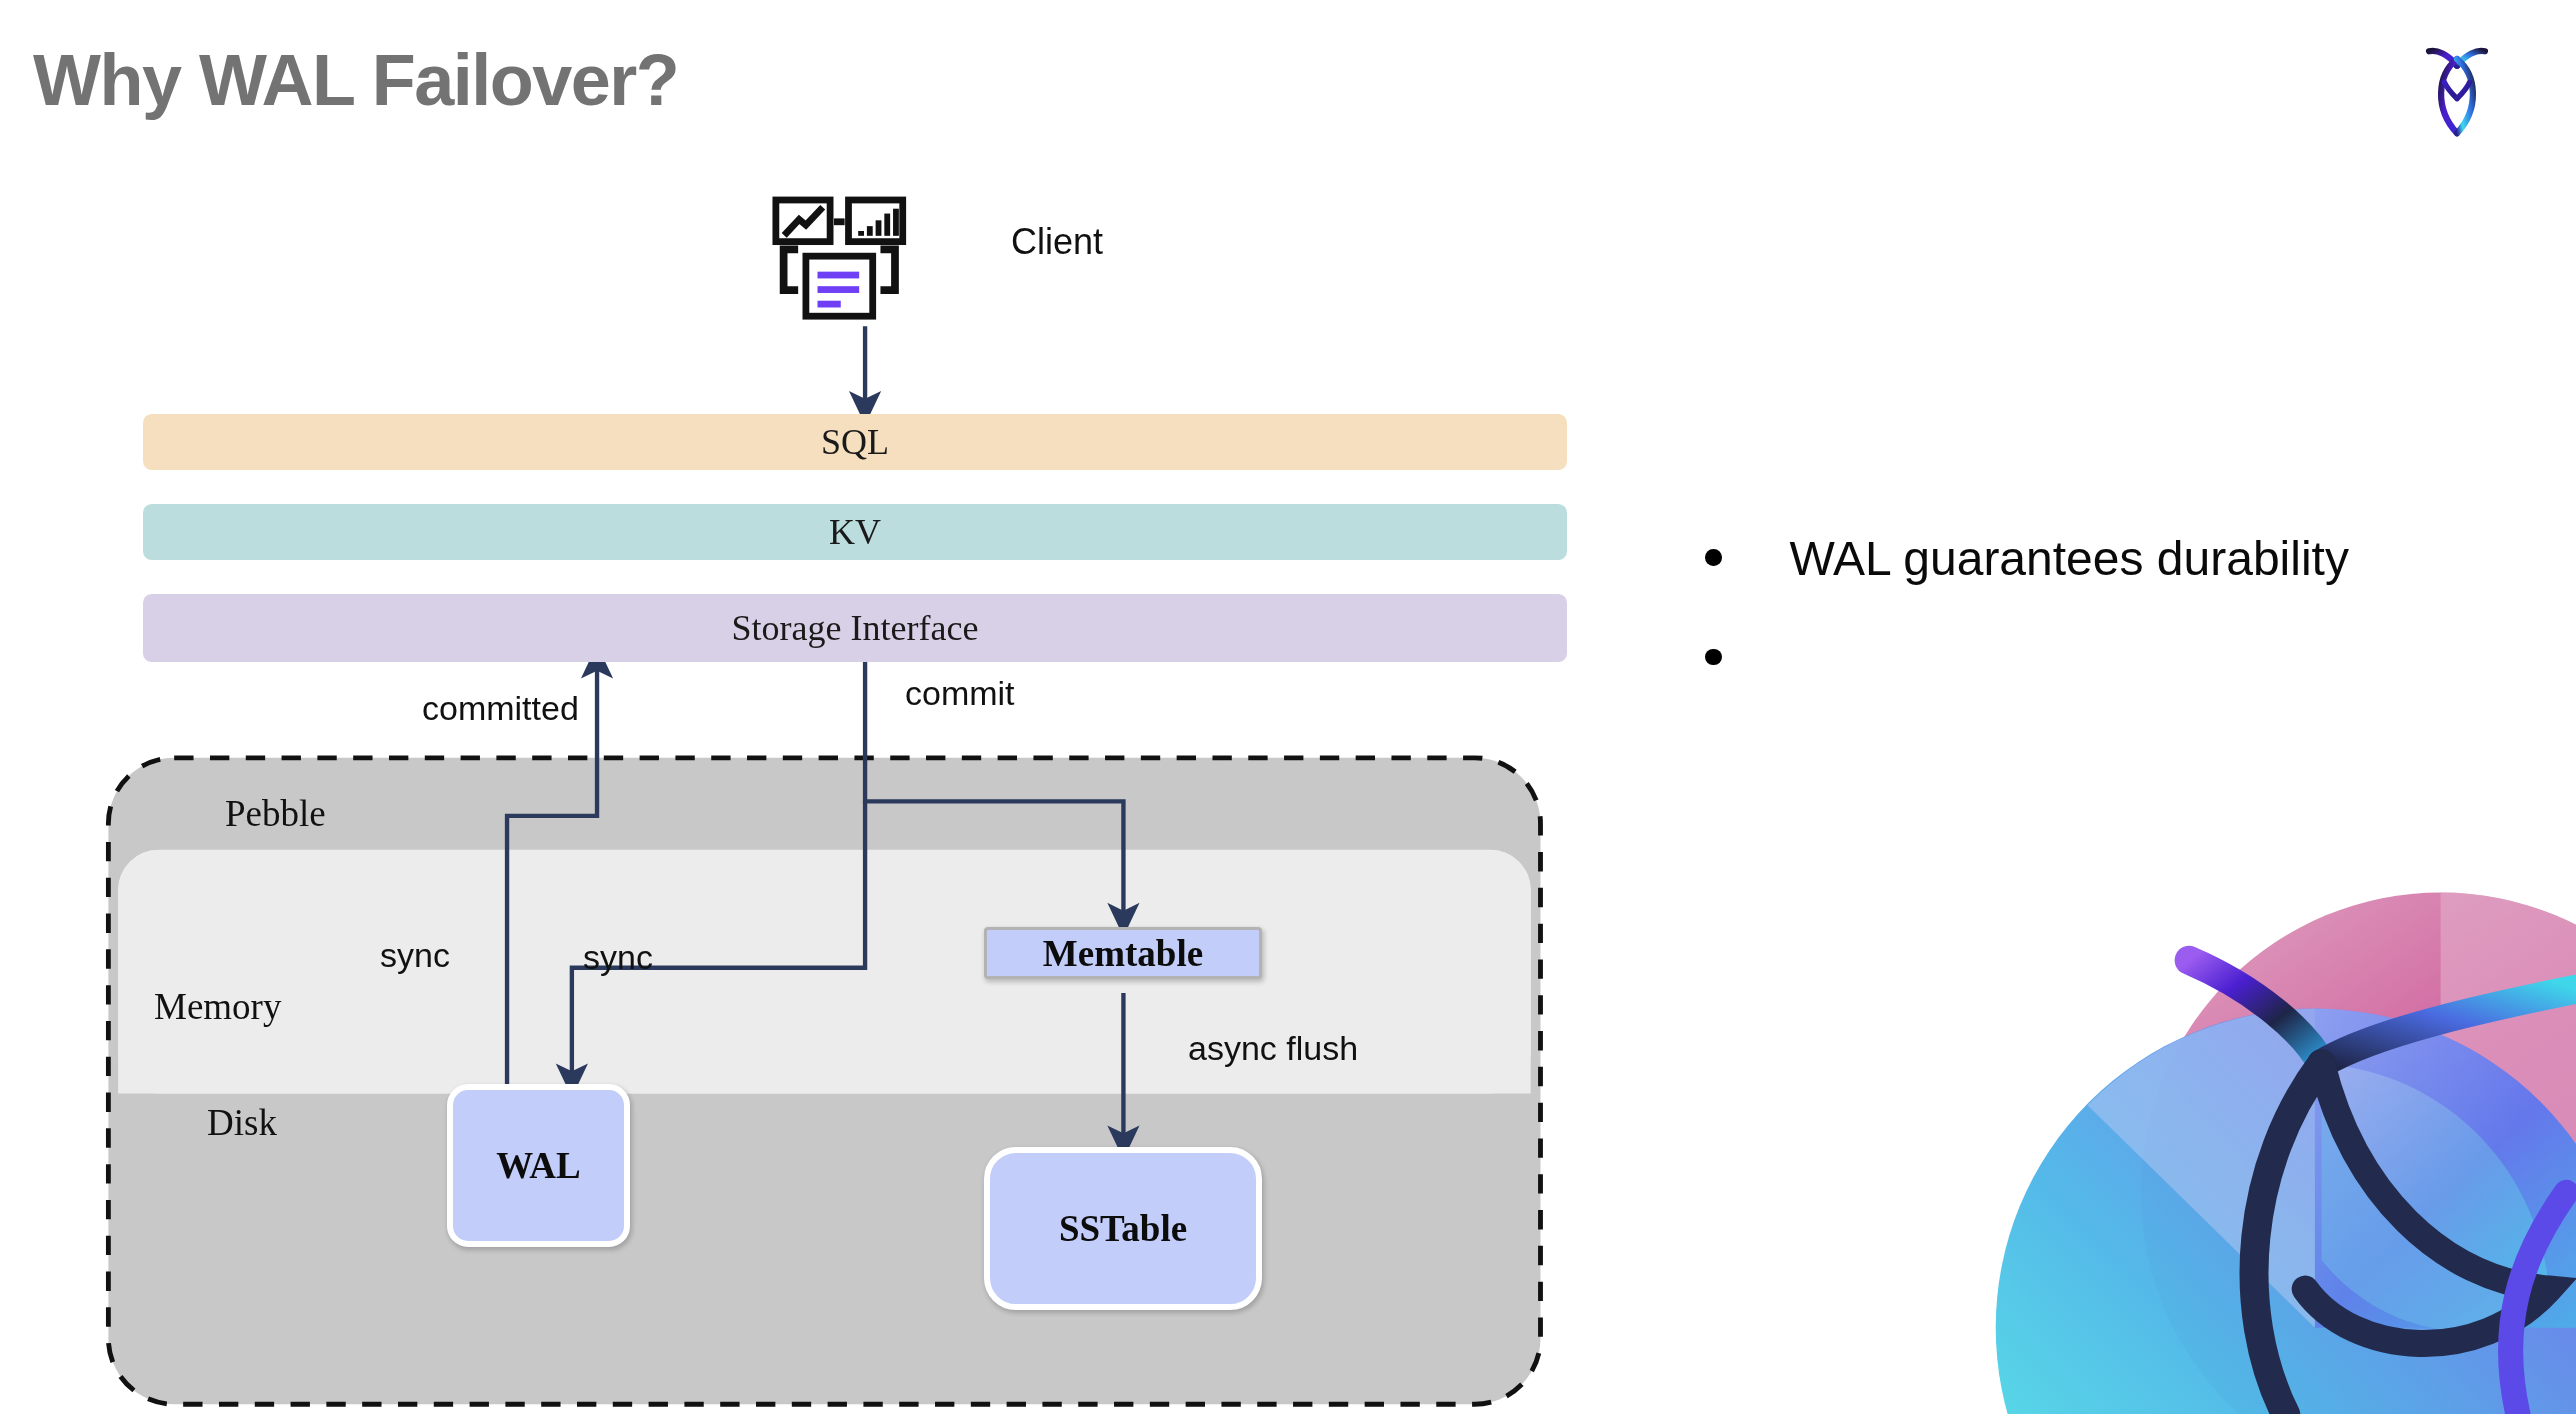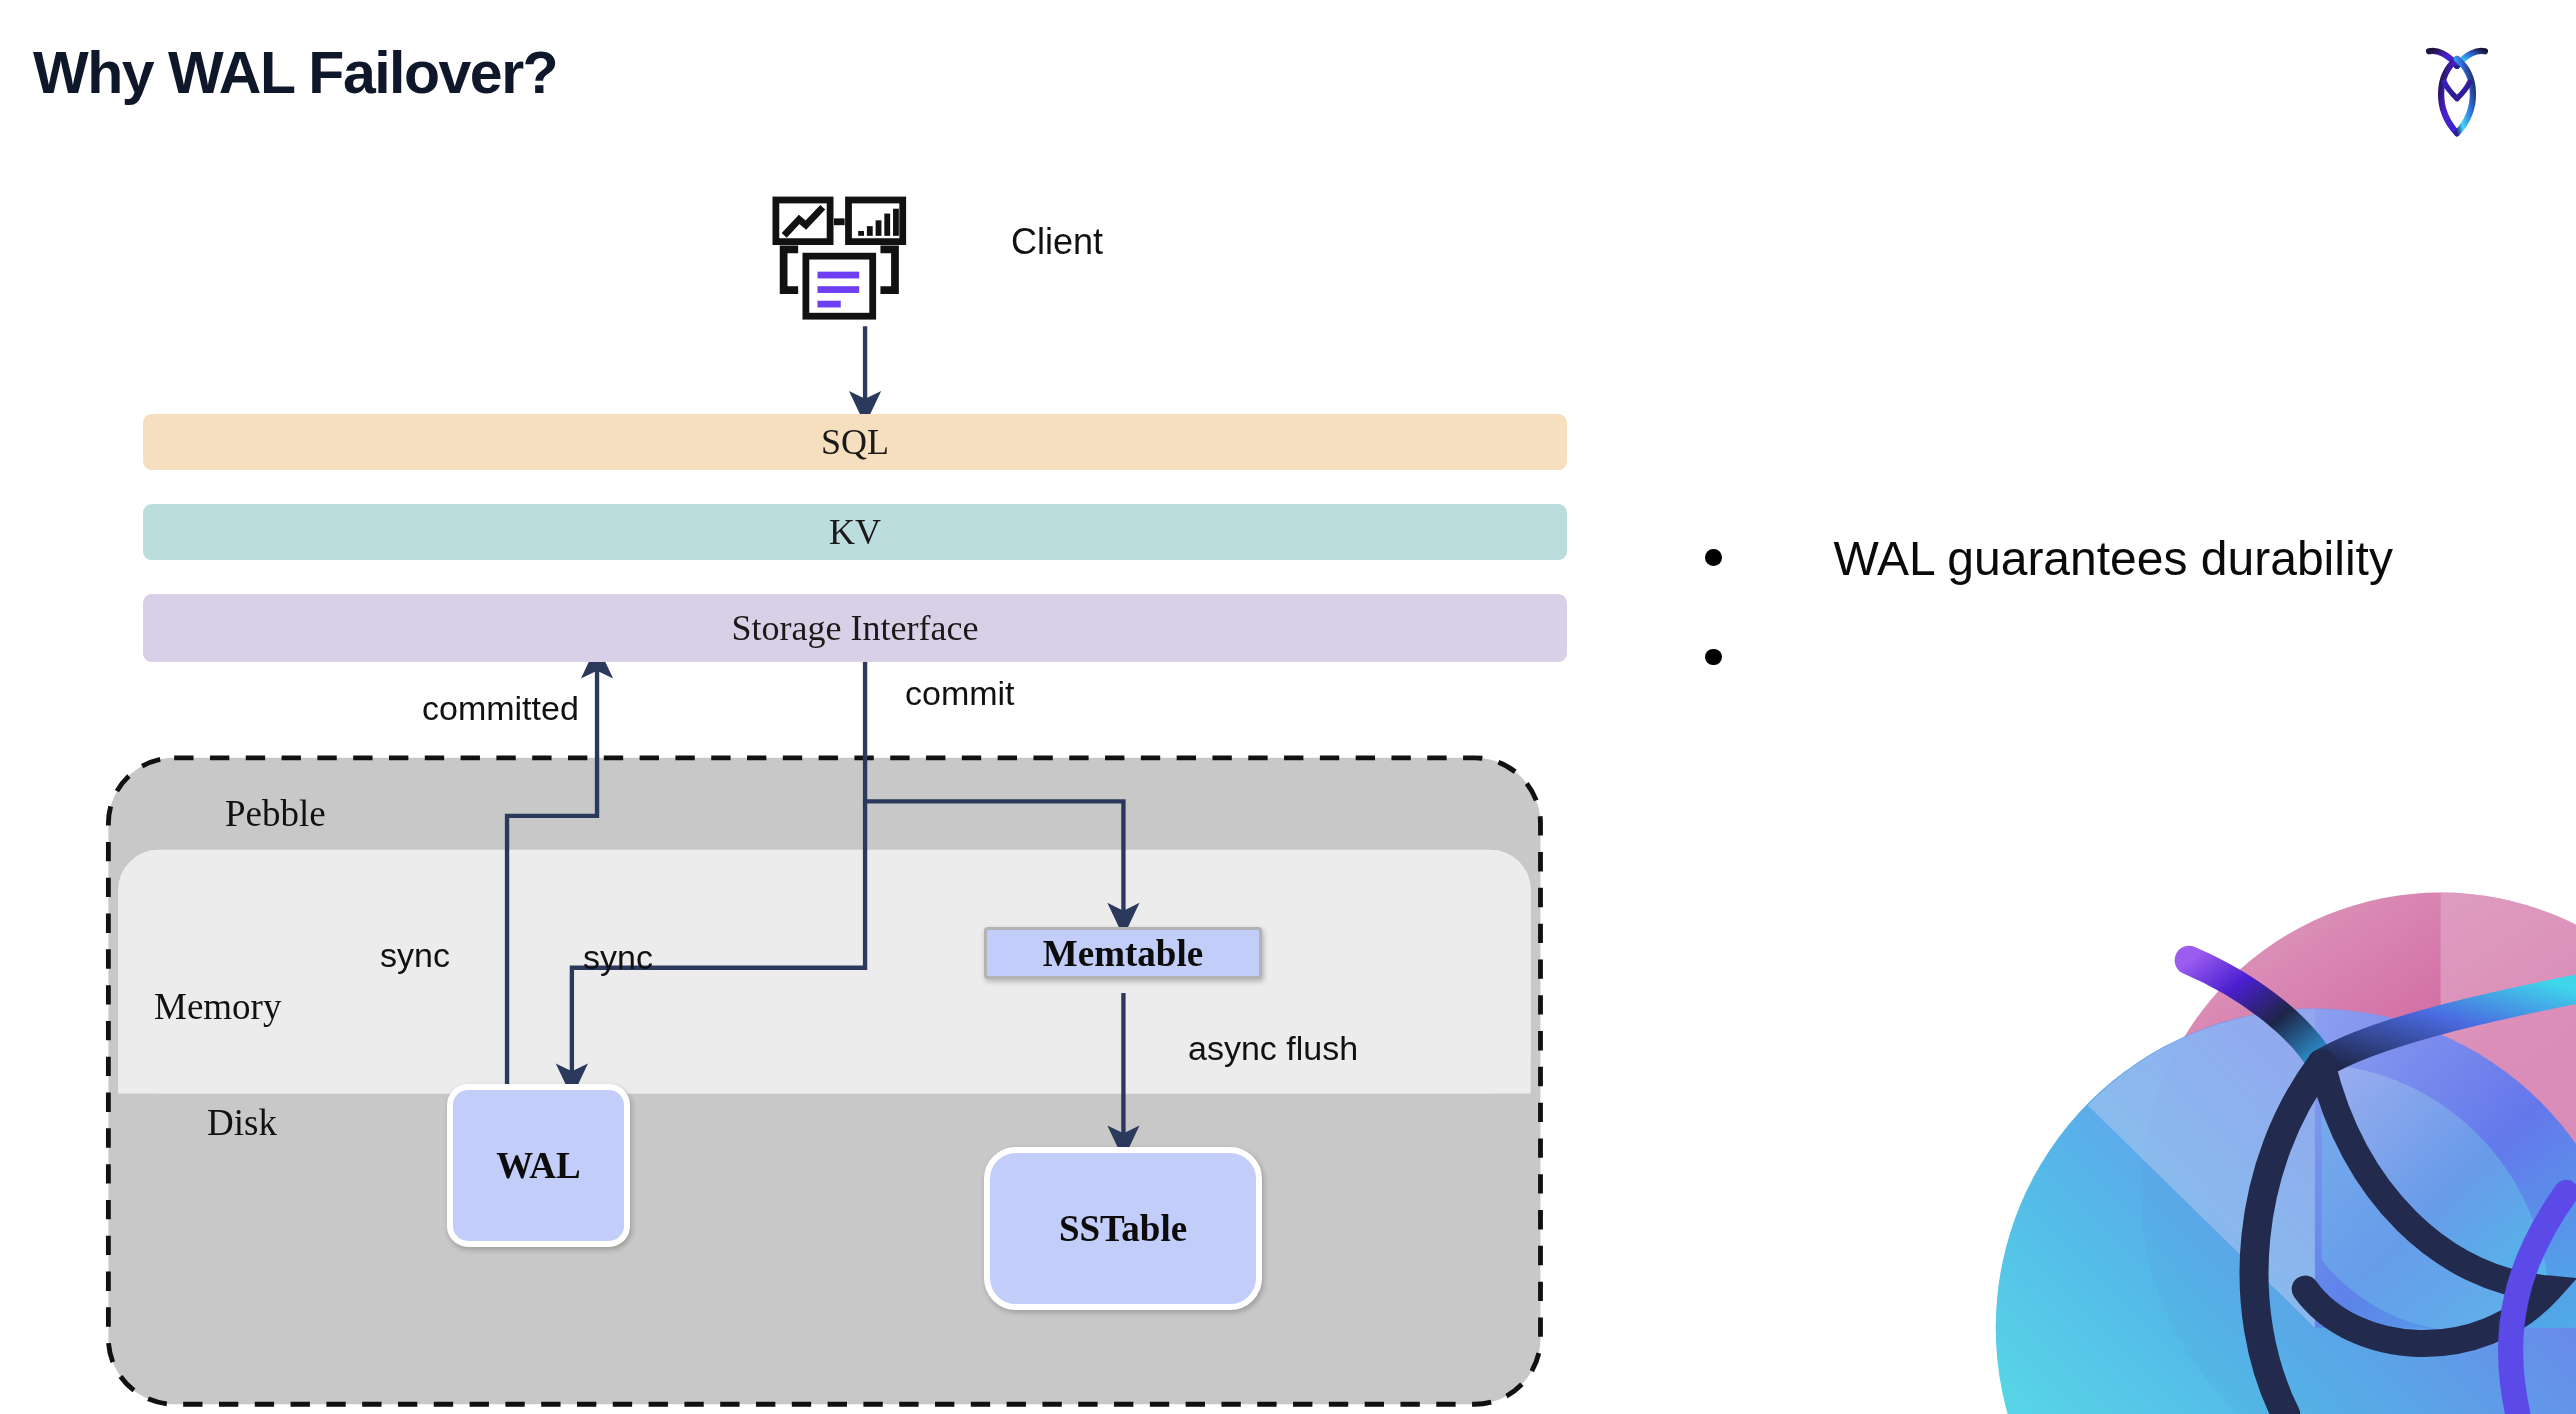--- a/index.html
+++ b/index.html
@@ -17,23 +17,23 @@
     -webkit-font-smoothing: antialiased;
   }
 
   
   #slide-title {
     position: absolute;
     left: 33px;
     top: 42px;
     font-family: "Liberation Sans", sans-serif;
     font-weight: bold;
-    font-size: 59px;
+    font-size: 72px;
     letter-spacing: -1.5px;
-    color: #0f172a;
+    color: #737373;
     line-height: 1.08;
     white-space: nowrap;
   }
 
   
   #brand-logo {
     position: absolute;
     left: 2404px;
     top: 27px;
     width: 106px;
@@ -158,21 +158,20 @@
   #bullets {
     position: absolute;
     left: 1705px;
     top: 530px;
     width: 803px;
   }
   .bullet-row {
     display: flex;
     align-items: flex-start;
     margin-bottom: 41px;
-    gap: 44px;
   }
   .bullet-dot {
     flex: 0 0 auto;
     width: 16.5px;
     height: 16.5px;
     border-radius: 50%;
     background: #000000;
     margin-top: 19.4px;
     margin-right: 68px;
   }

